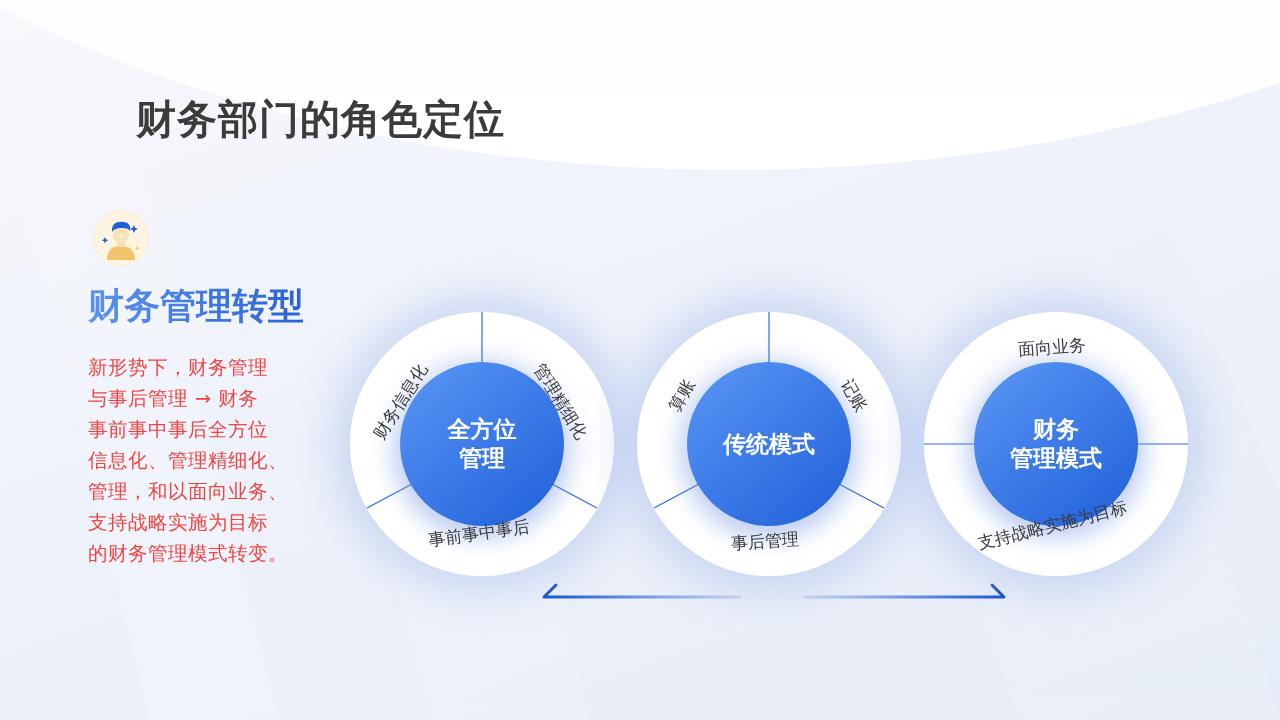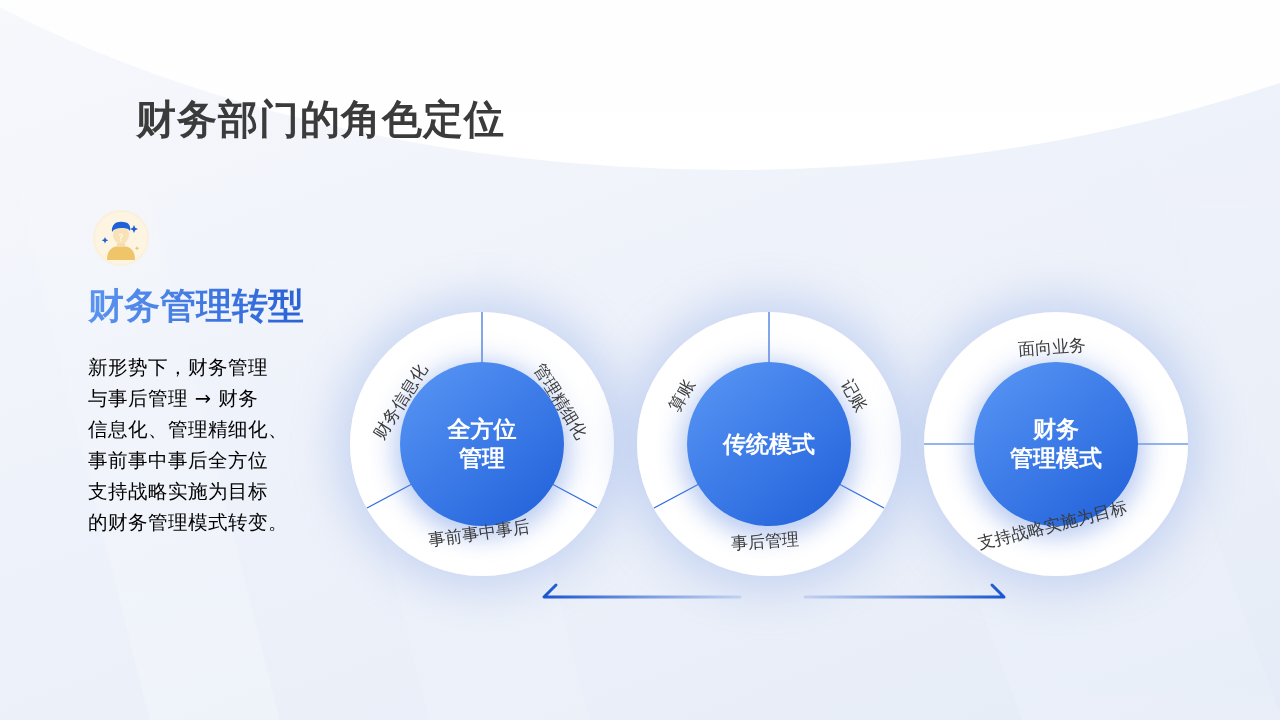--- a/index.html
+++ b/index.html
@@ -46,21 +46,21 @@
     position: absolute; left: 88px; top: 282px;
     font-size: 36px; font-weight: 700;
     color: #3a78e6;
     background: linear-gradient(90deg, #5b93f0 0%, #2a62d6 100%);
     -webkit-background-clip: text; background-clip: text;
     -webkit-text-fill-color: transparent;
   }
 
   .body-text {
     position: absolute; left: 88px; top: 352px; width: 230px;
-    font-size: 19.5px; line-height: 31px; color: #000000; letter-spacing: 0.5px;
+    font-size: 19.5px; line-height: 31px; color: #ef4444; letter-spacing: 0.5px;
   }
   .body-text span { display: block; white-space: nowrap; }
 
   .ring {
     position: absolute; width: 264px; height: 264px; border-radius: 50%;
     background: radial-gradient(circle at 50% 50%, #e9effb 0%, #f6f8fd 38%, #ffffff 62%, #ffffff 100%);
     box-shadow: 0 0 40px 16px rgba(160,185,235,0.45);
   }
   .ring-1 { left: 350px; top: 312px; }
   .ring-2 { left: 637px; top: 312px; }
@@ -109,22 +109,23 @@
     <path d="M6 21 l1 2.3 2.3 1 -2.3 1 -1 2.3 -1 -2.3 -2.3 -1 2.3 -1 z" fill="#1f5fd8"></path>
     <path d="M38 30 l0.7 1.6 1.6 0.7 -1.6 0.7 -0.7 1.6 -0.7 -1.6 -1.6 -0.7 1.6 -0.7 z" fill="#f0c56a"></path>
   </svg>
 </div>
 
 <h2 class="section-heading">财务管理转型</h2>
 
 <div class="body-text">
   <span>新形势下，财务管理</span>
   <span>与事后管理 → 财务</span>
+  <span>事前事中事后全方位</span>
   <span>信息化、管理精细化、</span>
-  <span>事前事中事后全方位</span>
+  <span>管理，和以面向业务、</span>
   <span>支持战略实施为目标</span>
   <span>的财务管理模式转变。</span>
 </div>
 
 <div class="ring ring-1">
   <svg class="sep" viewBox="0 0 264 264">
     <line x1="132" y1="0" x2="132" y2="52" stroke="#2f6be0" stroke-width="1.2"></line>
     <line x1="17" y1="196" x2="62" y2="172" stroke="#2f6be0" stroke-width="1.2"></line>
     <line x1="247" y1="196" x2="202" y2="172" stroke="#2f6be0" stroke-width="1.2"></line>
   </svg>

